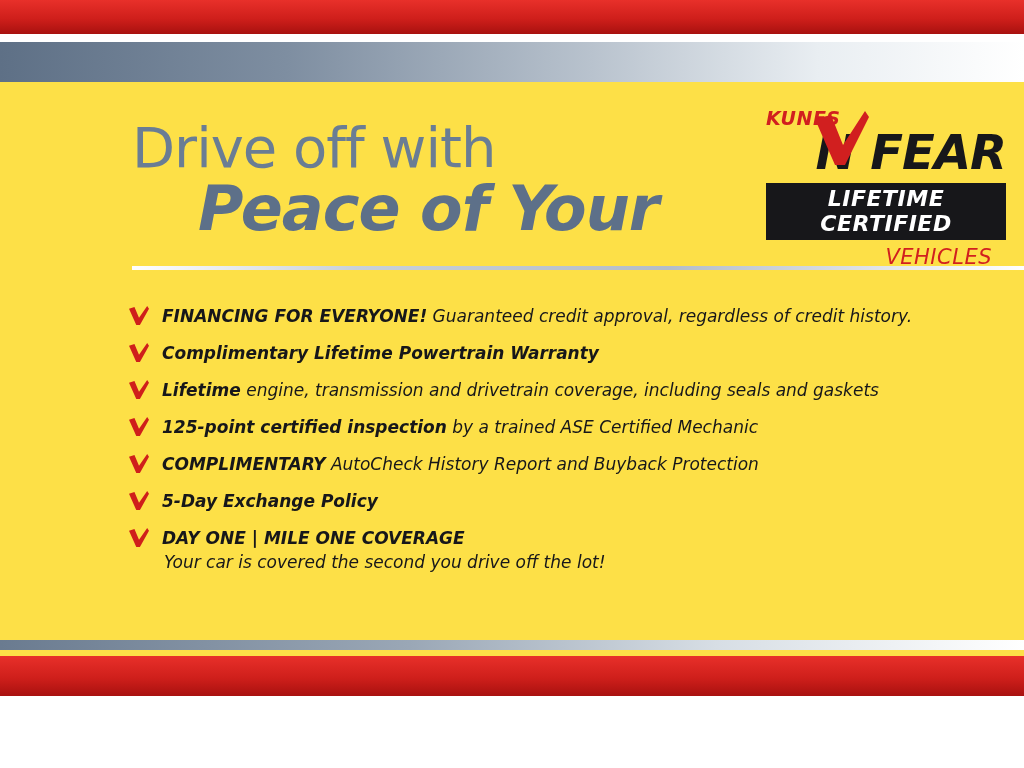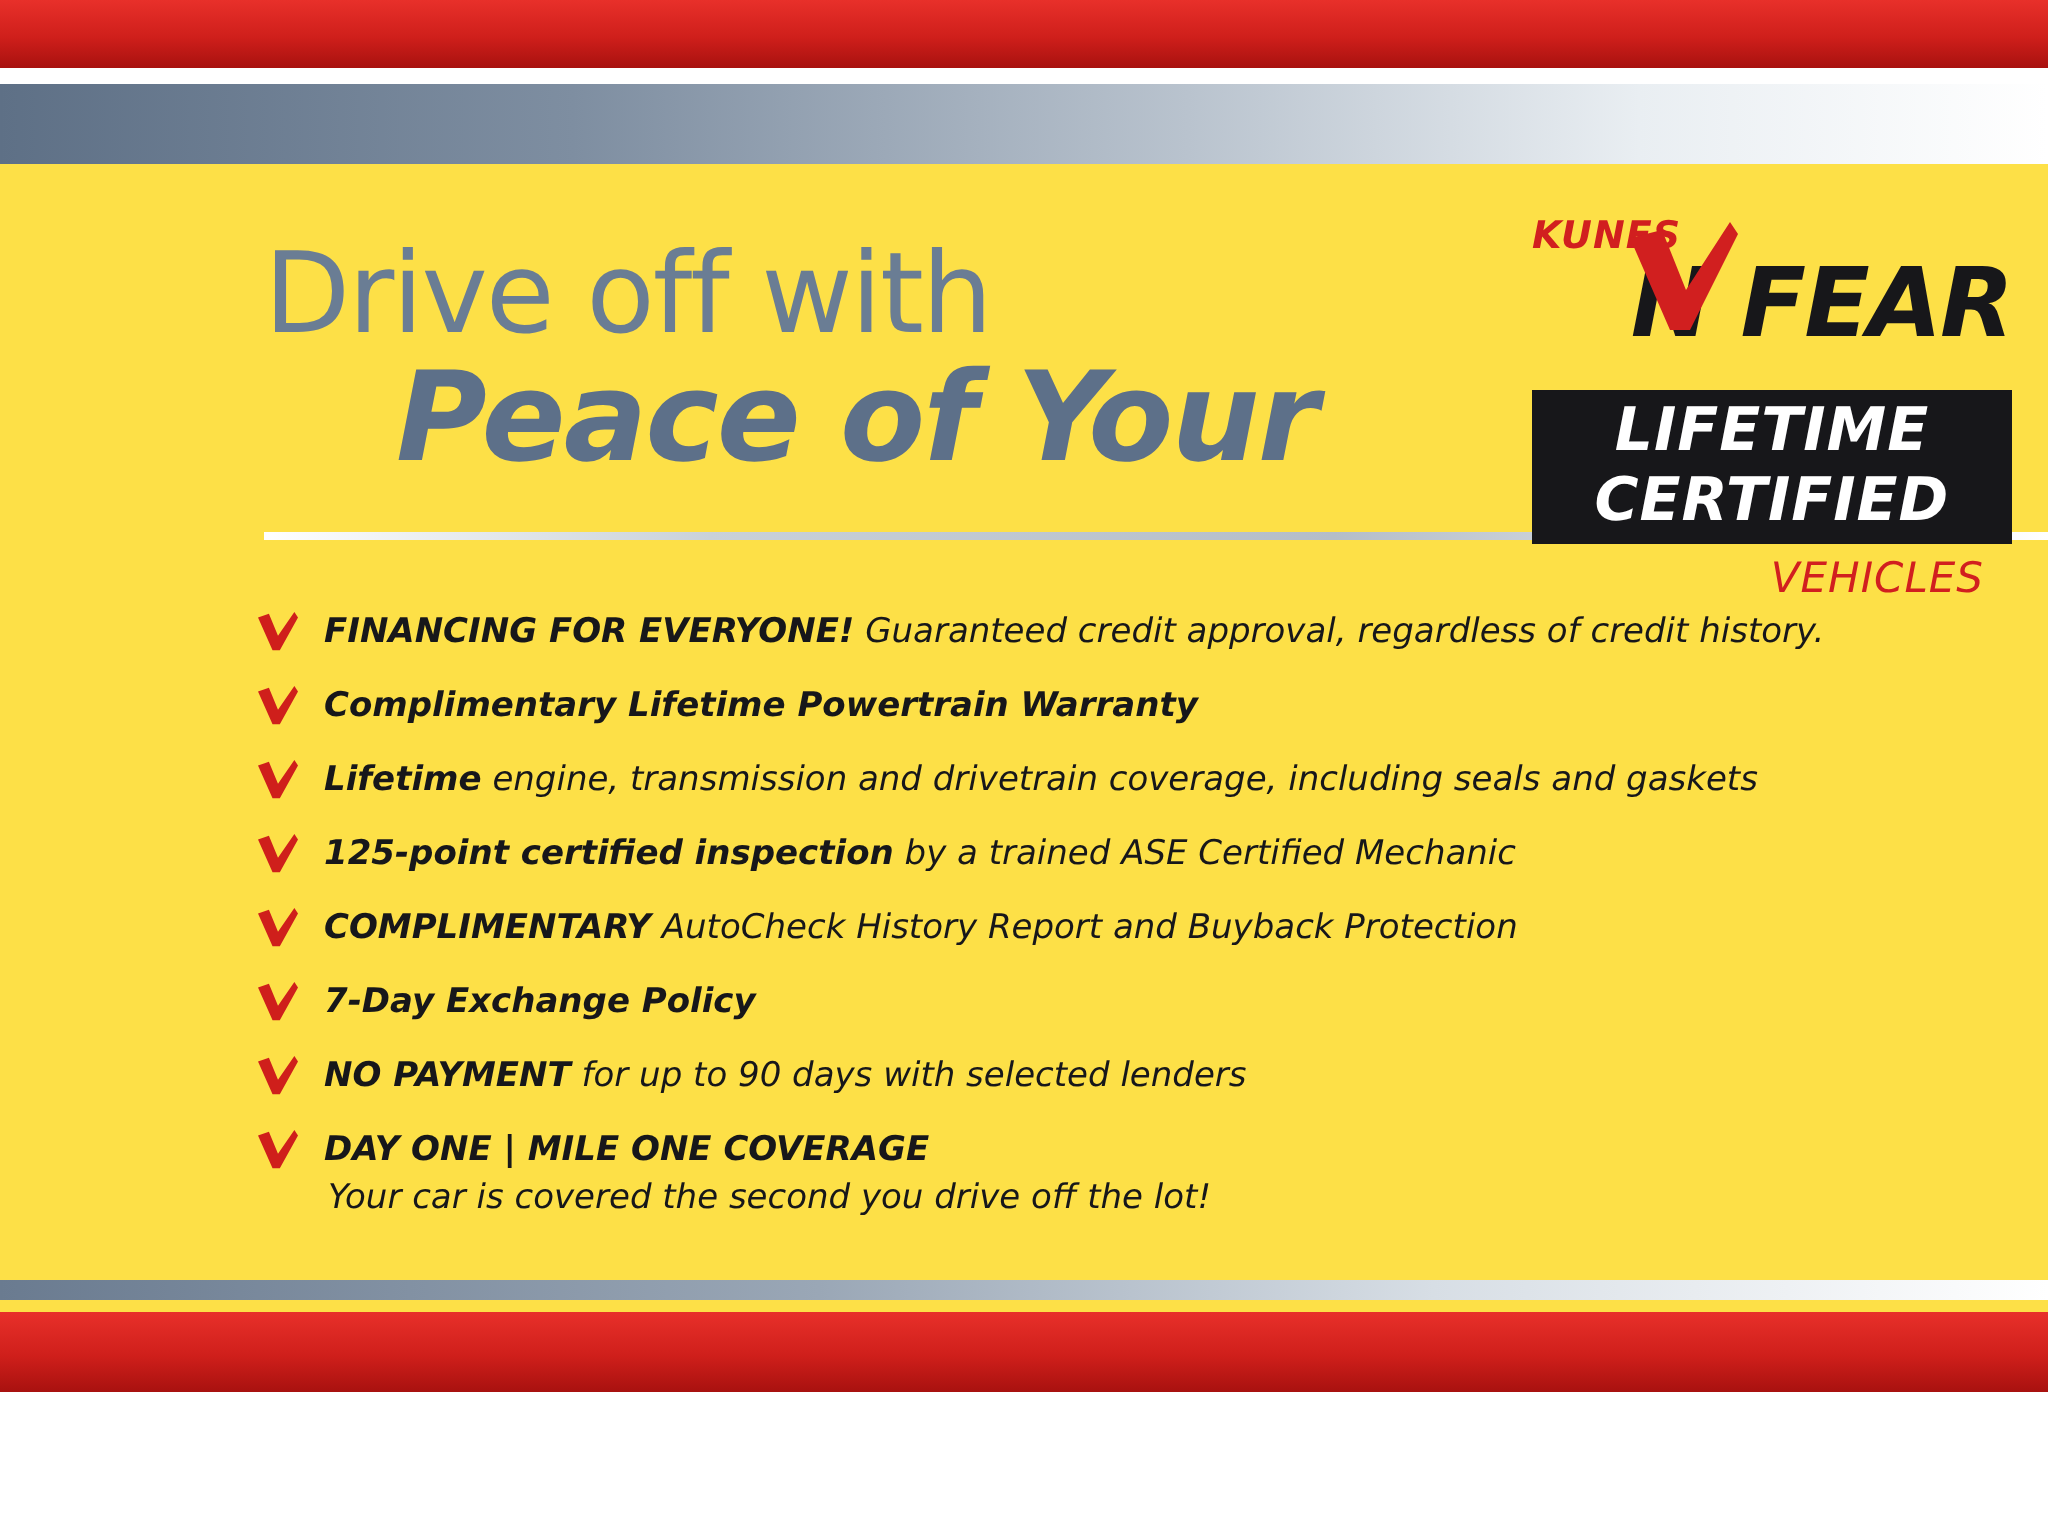--- a/index.html
+++ b/index.html
@@ -133,28 +133,28 @@
     left: 45px;
     top: -16px;
     width: 60px;
     height: 58px;
     z-index: 2;
   }
   .logo .lifetime {
     background: #17171a;
     color: #ffffff;
     font-family: "DejaVu Sans", sans-serif;
-    font-size: 30px;
+    font-size: 22px;
     font-weight: bold;
     font-style: italic;
     letter-spacing: 0.5px;
     padding: 3px 8px 4px 8px;
     display: block;
     text-align: center;
-    margin-top: 18px;
+    margin-top: 6px;
   }
   .logo .vehicles {
     font-family: "DejaVu Sans", sans-serif;
     font-size: 21px;
     font-weight: normal;
     font-style: italic;
     color: #d11f1f;
     letter-spacing: 0.5px;
     margin-top: 5px;
     margin-right: 14px;
@@ -261,29 +261,23 @@
       <svg class="chk" viewBox="0 0 24 22">
         <path d="M1 3 L7 1 L12 13 L21 0 L23 3 L13 21 L9 21 Z" fill="#cf1f1b"></path>
       </svg>
       <span class="b">COMPLIMENTARY</span><span class="n"> AutoCheck History Report and Buyback Protection</span>
     </div>
 
     <div class="bullet">
       <svg class="chk" viewBox="0 0 24 22">
         <path d="M1 3 L7 1 L12 13 L21 0 L23 3 L13 21 L9 21 Z" fill="#cf1f1b"></path>
       </svg>
-      <span class="b">7-Day Exchange Policy</span><span class="n"></span>
-    </div>
-
-    <div class="bullet">
-      <svg class="chk" viewBox="0 0 24 22">
-        <path d="M1 3 L7 1 L12 13 L21 0 L23 3 L13 21 L9 21 Z" fill="#cf1f1b"></path>
-      </svg>
-      <span class="b">NO PAYMENT</span><span class="n"> for up to 90 days with selected lenders</span>
-    </div>
+      <span class="b">5-Day Exchange Policy</span><span class="n"></span>
+    </div>
+
 
     <div class="bullet">
       <svg class="chk" viewBox="0 0 24 22">
         <path d="M1 3 L7 1 L12 13 L21 0 L23 3 L13 21 L9 21 Z" fill="#cf1f1b"></path>
       </svg>
       <span class="b">DAY ONE | MILE ONE COVERAGE</span><span class="n"></span>
       <span class="subline">Your car is covered the second you drive off the lot!</span>
     </div>
 
   </div>

